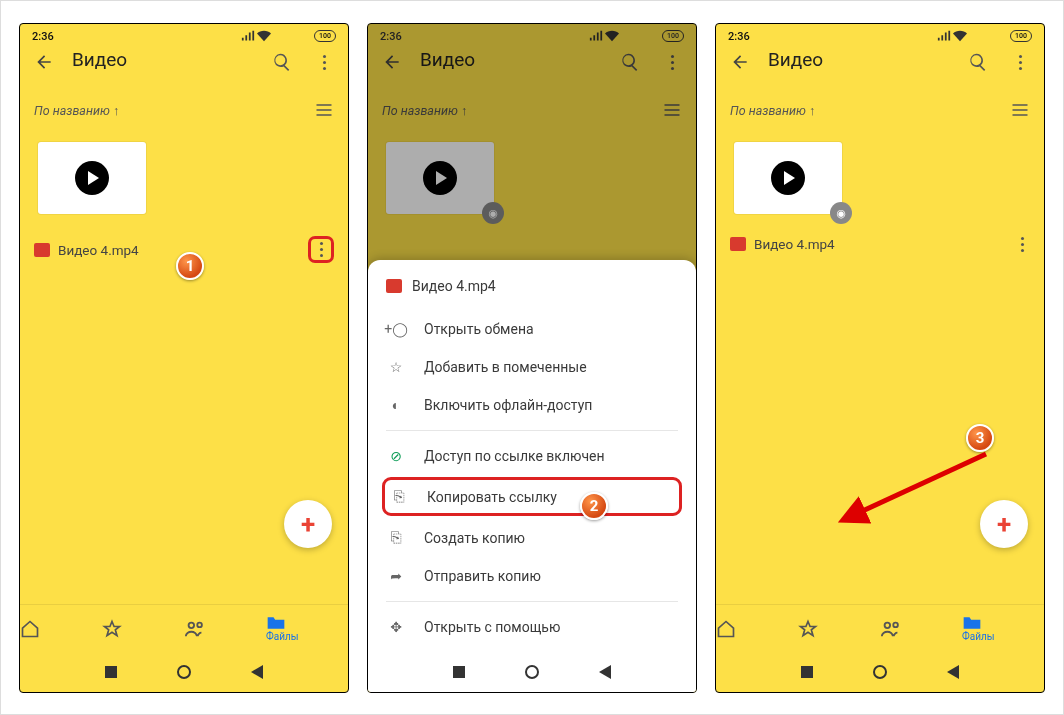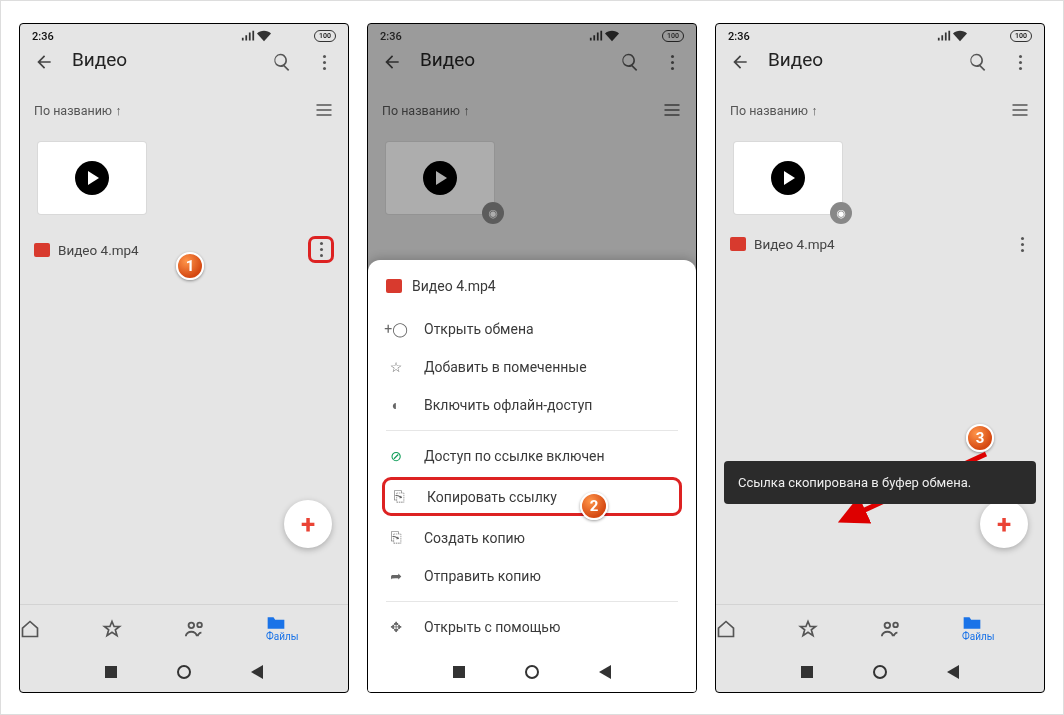--- a/index.html
+++ b/index.html
@@ -9,21 +9,21 @@
     width: 1064px;
     height: 715px;
     padding: 22px 18px;
     display: flex;
     gap: 18px;
     border: 1px solid #ddd;
   }
   .phone {
     width: 332px;
     height: 670px;
-    background: #e5e5e5;
+    background: #fde047;
     border: 1px solid #000;
     border-radius: 4px;
     position: relative;
     overflow: hidden;
     display: flex;
     flex-direction: column;
   }
   .statusbar {
     height: 24px;
     display: flex;
@@ -45,20 +45,21 @@
     padding: 0 10px;
     gap: 14px;
   }
   .title { font-size: 19px; color:#222; flex:1;}
   .icbtn { width:28px; height:28px; display:flex; align-items:center; justify-content:center; color:#555; cursor:pointer;}
   .sortrow {
     display:flex; align-items:center; justify-content:space-between;
     padding: 2px 14px 6px 14px;
     font-size: 12.5px;
     color:#555;
+    font-style:italic;
   }
   .content { flex:1; position:relative; padding: 18px 14px 0 14px; }
   .thumb {
     width: 108px; height: 72px;
     background:#fff;
     border-radius:3px;
     display:flex; align-items:center; justify-content:center;
     position:relative;
     margin-left: 4px;
     box-shadow: 0 0 0 1px rgba(0,0,0,.05);
@@ -403,23 +404,20 @@
     <div class="callout-num" style="top:300px; right:50px;">3</div>
     <svg style="position:absolute; top:320px; left:120px;" width="160" height="80">
       <defs>
           <marker id="ah3" markerWidth="10" markerHeight="10" refX="2" refY="3" orient="auto">
             <path d="M0 0L6 3L0 6z" fill="#d00"></path>
           </marker>
         </defs>
       <path d="M150 10 L20 70" stroke="#d00" stroke-width="5" fill="none" marker-end="url(#ah3)"></path>
     </svg>
 
-    <div class="toast">
-      <span>Ссылка скопирована в буфер обмена.</span>
-    </div>
   </div>
   <div class="bottomtabs">
     <div class="tab">
         <svg width="20" height="20" viewBox="0 0 24 24">
           <path fill="none" stroke="#555" stroke-width="2" d="M3 11l9-8 9 8v10H3z"></path>
         </svg>
       </div>
     <div class="tab">
         <svg width="20" height="20" viewBox="0 0 24 24">
           <path fill="none" stroke="#555" stroke-width="2" d="M12 3l2.5 6H21l-5 4 2 7-6-4-6 4 2-7-5-4h6.5z"></path>

